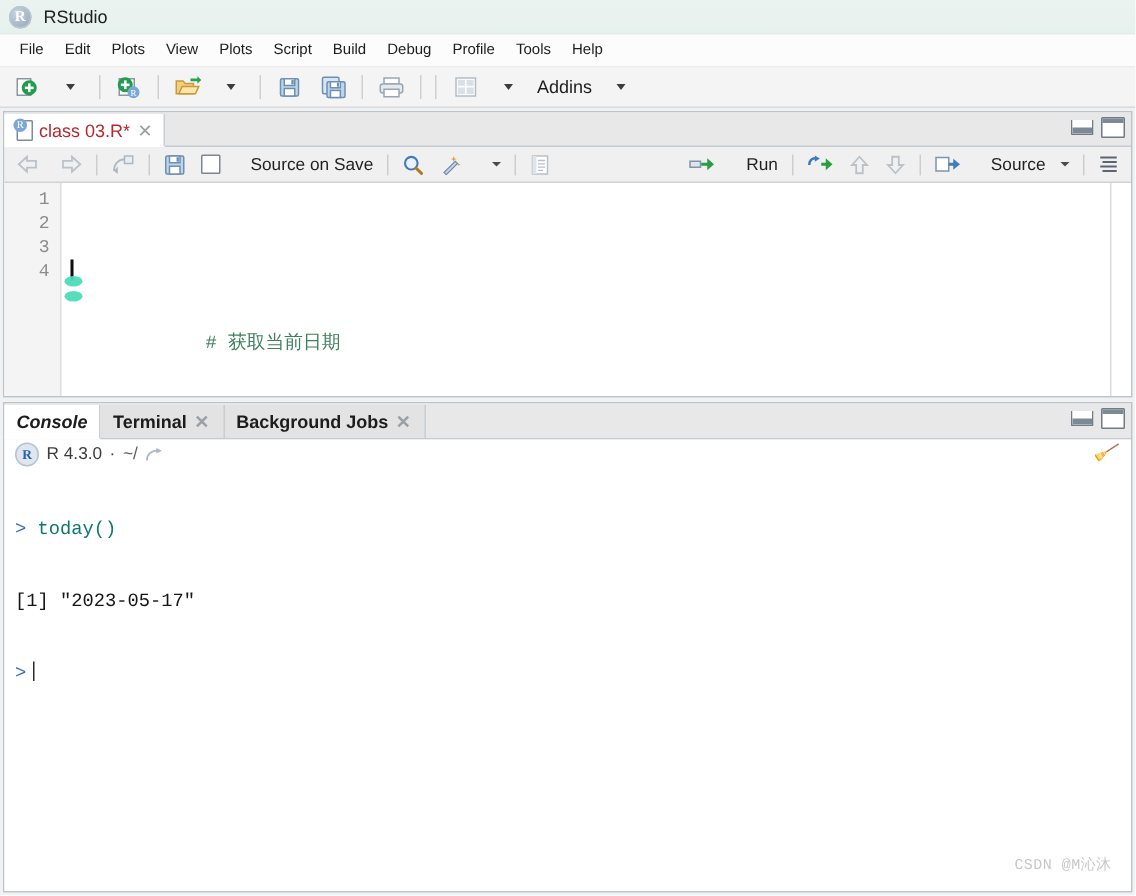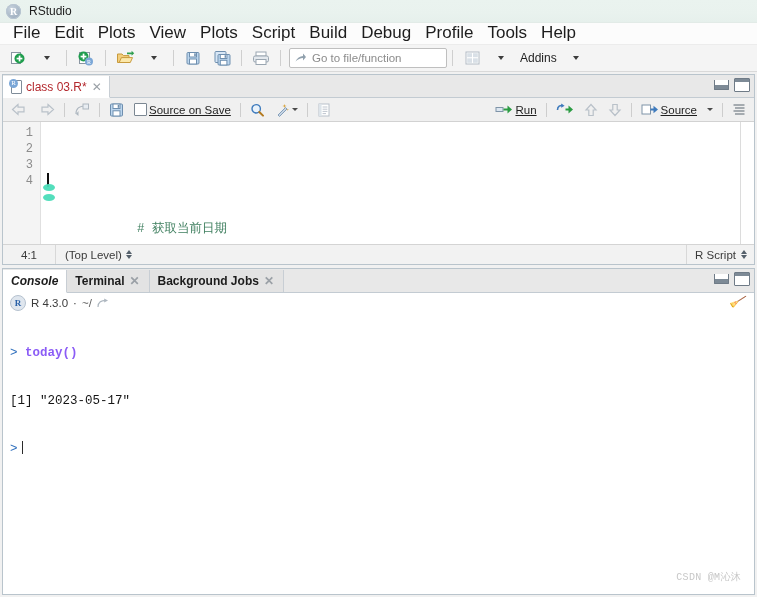--- a/index.html
+++ b/index.html
@@ -49,21 +49,21 @@
     height: 21px;
     background: #fcfcfc;
     display: flex;
     align-items: center;
     padding-left: 6px;
     border-bottom: 1px solid #ececec;
     flex: 0 0 auto;
   }
   .menu-item {
     padding: 2px 7px 3px 7px;
-    font-size: 17px;
+    font-size: 10px;
     color: #1d1d1d;
     cursor: default;
     white-space: nowrap;
   }
 
   
   .toolbar {
     height: 26px;
     background: #f4f4f4;
     border-bottom: 1px solid #d9d9d9;
@@ -242,28 +242,27 @@
     align-items: center;
     padding: 0 4px;
     gap: 2px;
     flex: 0 0 auto;
   }
   .st-btn {
     height: 19px;
     display: flex;
     align-items: center;
     justify-content: flex-start;
-    gap: 2px;
+    gap: 20px;
     padding: 0 3px;
     border: 1px solid transparent;
     border-radius: 2px;
     cursor: default;
     font-size: 11.5px;
     color: #1f1f1f;
-    text-decoration: underline;
   }
   .st-sep { width: 1px; height: 14px; background: #cdcdcd; margin: 0 3px; }
   .sos-box {
     width: 11px; height: 11px;
     border: 1px solid #7b8792;
     background: #fff;
     border-radius: 1px;
   }
   .spacer { flex: 1 1 auto; }
 
@@ -437,21 +436,21 @@
     font-family: "Liberation Mono", monospace;
     font-size: 12.5px;
     line-height: 16px;
     padding: 1px 0 0 7px;
     white-space: pre;
     overflow: hidden;
     position: relative;
     min-height: 0;
   }
   .c-prompt { color: #2f6fbd; }
-  .c-input { color: #8b5cf6; font-weight: bold; }
+  .c-input { color: #0f766e; }
   .c-comment { color: #1c1cc9; }
   .c-output { color: #151515; }
   .console-caret {
     display: inline-block;
     width: 1.5px;
     height: 13px;
     background: #2b2b2b;
     vertical-align: -2px;
     margin-left: 4px;
   }
@@ -556,26 +555,20 @@
     <div class="tb-btn">
       <svg width="18" height="16" viewBox="0 0 18 16">
         <rect x="4" y="2" width="10" height="4" fill="#ffffff" stroke="#9aa6b1"></rect>
         <rect x="1.5" y="6" width="15" height="6" rx="1.6" fill="#e4e9ee" stroke="#9aa6b1"></rect>
         <rect x="4" y="9.5" width="10" height="5" fill="#ffffff" stroke="#9aa6b1"></rect>
       </svg>
     </div>
 
     <div class="tb-sep"></div>
 
-    <div class="goto-box">
-      <svg width="13" height="13" viewBox="0 0 13 13">
-        <path d="M1.5 9.5 C3 6 6 4.2 9 4 L9 1.6 L12 5 L9 8.4 L9 6 C6.4 6.2 3.8 7.4 1.5 9.5 Z" fill="#90a0ad"></path>
-      </svg>
-      <span class="goto-placeholder">Go to file/function</span>
-    </div>
 
     <div class="tb-sep"></div>
 
     <div class="tb-btn">
       <svg width="15" height="14" viewBox="0 0 15 14">
         <rect x="1" y="1" width="13" height="12" fill="#ffffff" stroke="#b3bcc5"></rect>
         <rect x="2.2" y="2.2" width="4.8" height="4" fill="#d9e0e7"></rect>
         <rect x="8" y="2.2" width="4.8" height="4" fill="#d9e0e7"></rect>
         <rect x="2.2" y="7.3" width="4.8" height="4.5" fill="#d9e0e7"></rect>
         <rect x="8" y="7.3" width="4.8" height="4.5" fill="#d9e0e7"></rect>
@@ -726,37 +719,20 @@
           </div>
           
           
           <div class="caret-bar"></div>
           <div class="ime-dot d1"></div>
           <div class="ime-dot d2"></div>
         </div>
         <div class="editor-vscroll"></div>
       </div>
 
-      <div class="source-status">
-        <div class="ss-pos">4:1</div>
-        <div class="ss-scope">
-          <span>(Top Level)</span>
-          <span class="ud-arrows">
-              <i class="up"></i>
-              <i class="dn"></i>
-            </span>
-        </div>
-        <div class="ss-right">
-          <span>R Script</span>
-          <span class="ud-arrows">
-              <i class="up"></i>
-              <i class="dn"></i>
-            </span>
-        </div>
-      </div>
     </div>
 
     <div class="pane pane-console">
 
       <div class="console-tabstrip">
         <div class="ctab active">
           <span>Console</span>
         </div>
         <div class="ctab">
           <span>Terminal</span>

